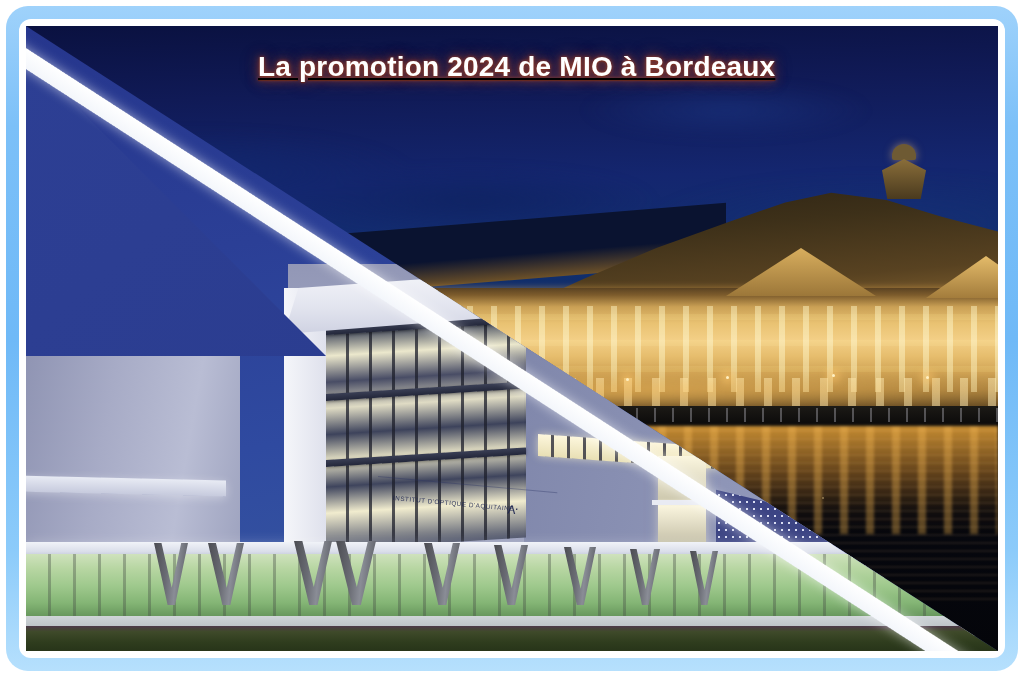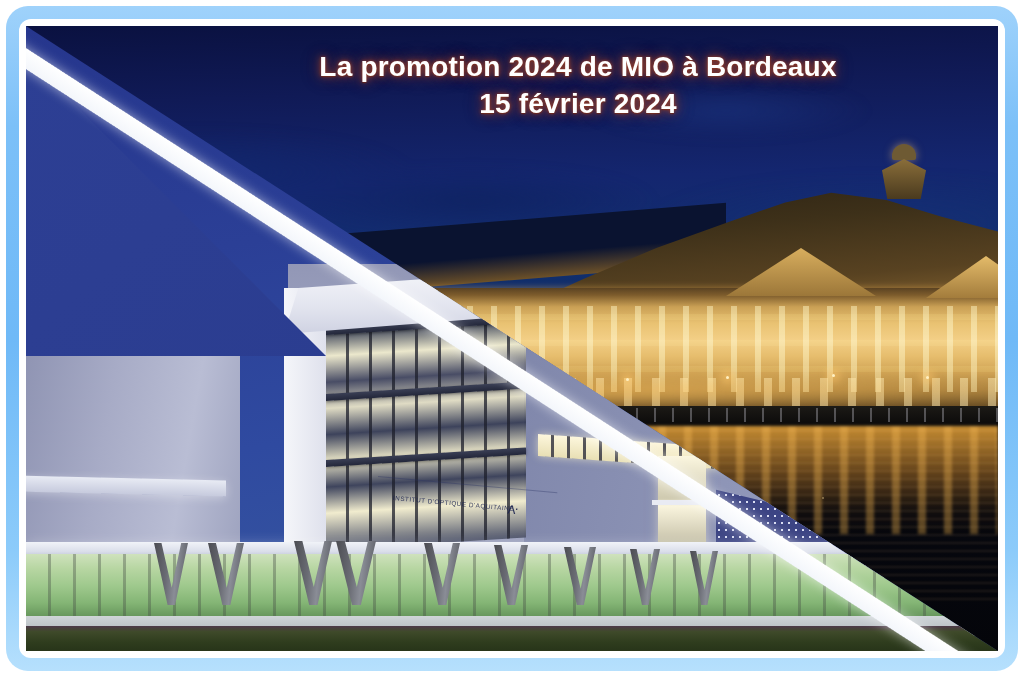--- a/index.html
+++ b/index.html
@@ -398,22 +398,23 @@
     font-style:italic;
     font-size:19.5px;
     line-height:27px;
     font-family:"Liberation Sans", sans-serif;
     text-shadow:0 1px 2px rgba(0,0,0,.25);
   }
 
   .title-block{
     position:absolute;
     right:100px; top:22px;
-    text-align:center;
+    text-align:left;
     width:640px;
+    text-decoration:underline;
   }
   .title-line{
     font-size:28px;
     font-weight:bold;
     color:#ffffff;
     line-height:37px;
     letter-spacing:.2px;
     font-family:"Liberation Sans", sans-serif;
     text-shadow:
       0 0 3px rgba(150,60,40,.95),
@@ -508,16 +509,15 @@
     <div class="iod-sign-logo">⋀⋅</div>
   </div>
 
   <div class="blue-body"></div>
 
   <div class="diag-stripe"></div>
 
 
   <div class="title-block">
     <div class="title-line">La promotion 2024 de MIO à Bordeaux</div>
-    <div class="title-line">15 février 2024</div>
   </div>
 
 </div>
 
 </body></html>

